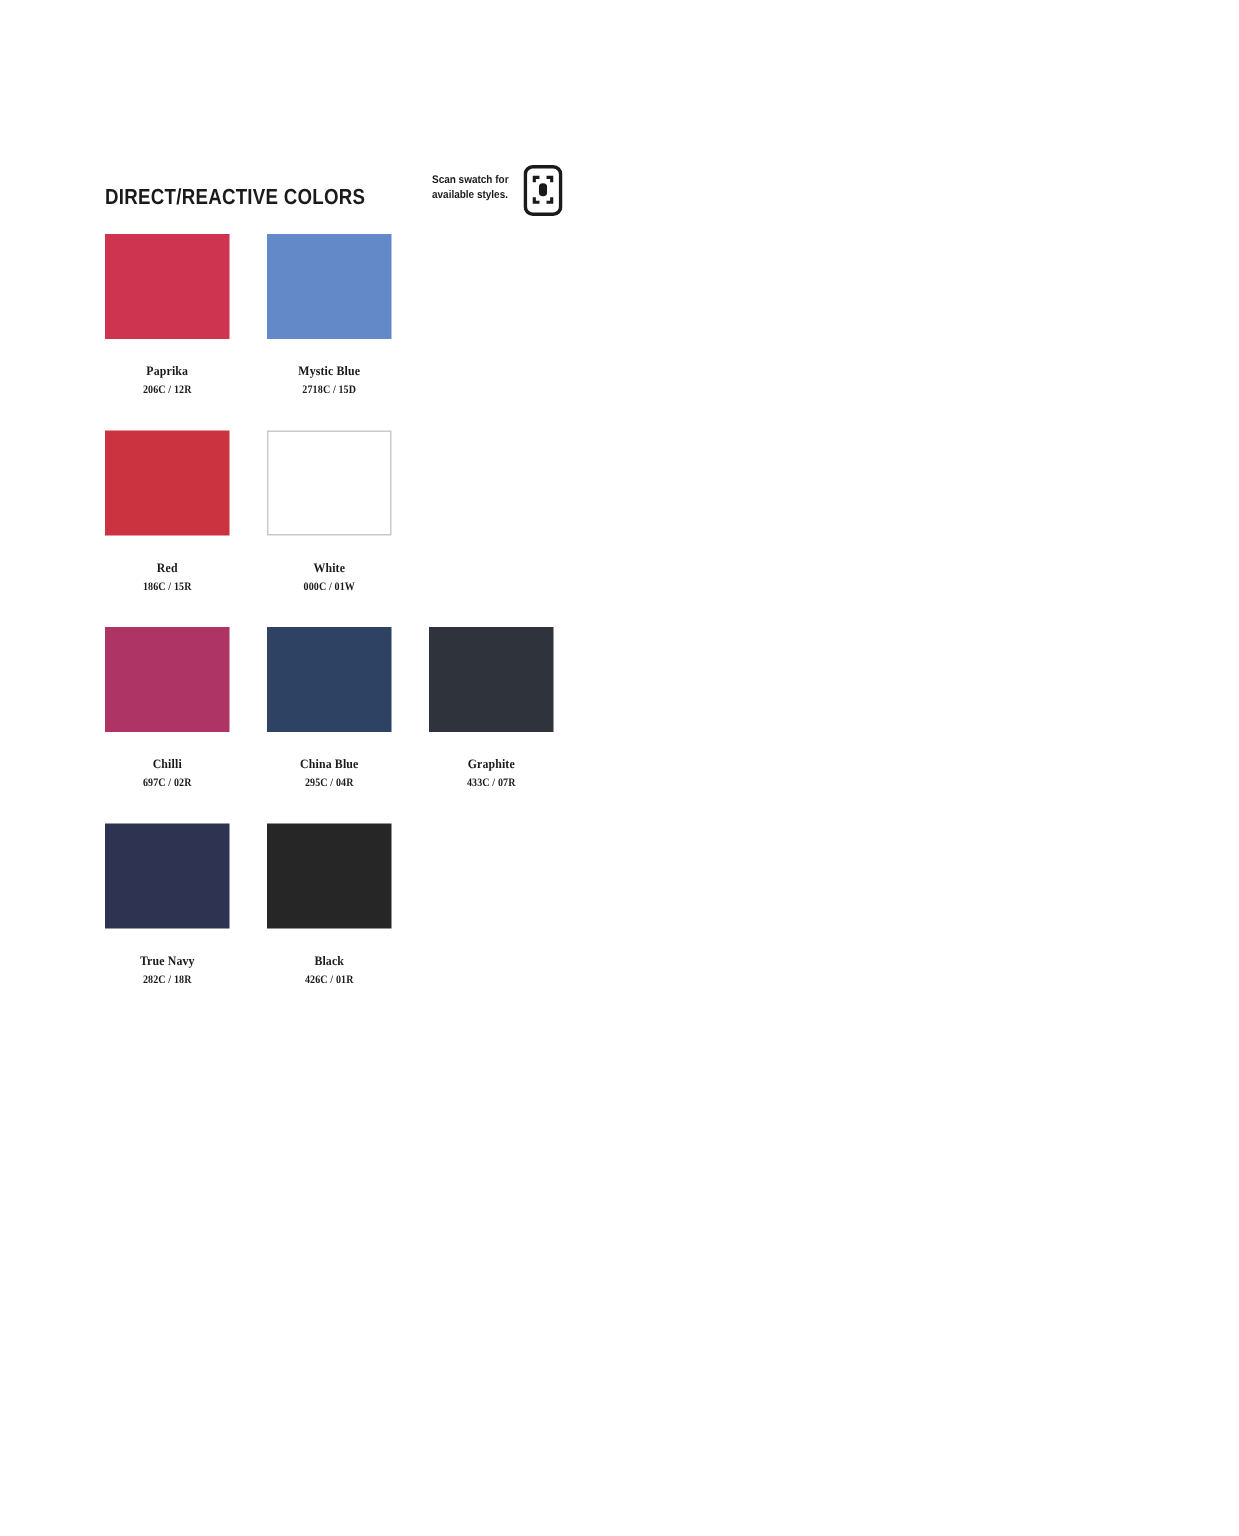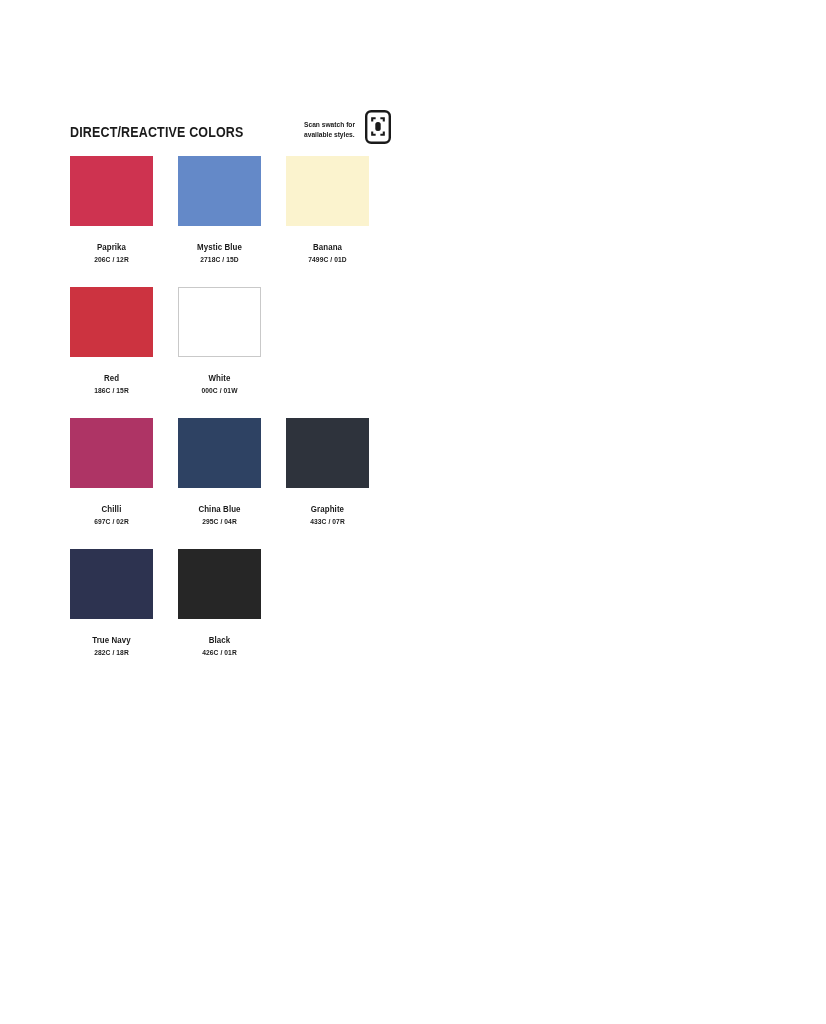--- a/index.html
+++ b/index.html
@@ -40,24 +40,24 @@
     letter-spacing: 0.2px;
     line-height: 1;
     color: #1a1a1a;
     transform: scaleX(0.86);
     transform-origin: left center;
     white-space: nowrap;
   }
 
   .scan-block {
     position: absolute;
-    left: 234px;
+    left: 218px;
     top: 0px;
     display: flex;
-    align-items: center;
+    align-items: flex-start;
     gap: 4px;
   }
   .scan-text {
     font-size: 7.4px;
     line-height: 10px;
     font-weight: bold;
     color: #1a1a1a;
     transform: scaleX(0.9);
     transform-origin: left top;
     padding-top: 5px;
@@ -80,20 +80,21 @@
     width: 300px;
   }
   .swatch-row {
     display: flex;
     gap: 25px;
     margin-bottom: 22px;
   }
   .swatch-cell {
     width: 83px;
     flex: 0 0 83px;
+    font-family: Liberation Serif, serif;
   }
   .swatch-chip {
     width: 83px;
     height: 70px;
     display: block;
   }
   .swatch-chip.bordered {
     box-sizing: border-box;
     border: 1px solid #c9c9c9;
   }
@@ -154,27 +155,20 @@
           <span class="swatch-code">206C / 12R</span>
         </div>
       </div>
       <div class="swatch-cell">
         <span class="swatch-chip" style="background-color: rgb(100, 137, 200);"></span>
         <div class="swatch-caption">
           <span class="swatch-name">Mystic Blue</span>
           <span class="swatch-code">2718C / 15D</span>
         </div>
       </div>
-      <div class="swatch-cell">
-        <span class="swatch-chip" style="background-color: rgb(251, 243, 206);"></span>
-        <div class="swatch-caption">
-          <span class="swatch-name">Banana</span>
-          <span class="swatch-code">7499C / 01D</span>
-        </div>
-      </div>
     </div>
 
     <div class="swatch-row">
       <div class="swatch-cell">
         <span class="swatch-chip" style="background-color: rgb(204, 51, 64);"></span>
         <div class="swatch-caption">
           <span class="swatch-name">Red</span>
           <span class="swatch-code">186C / 15R</span>
         </div>
       </div>

